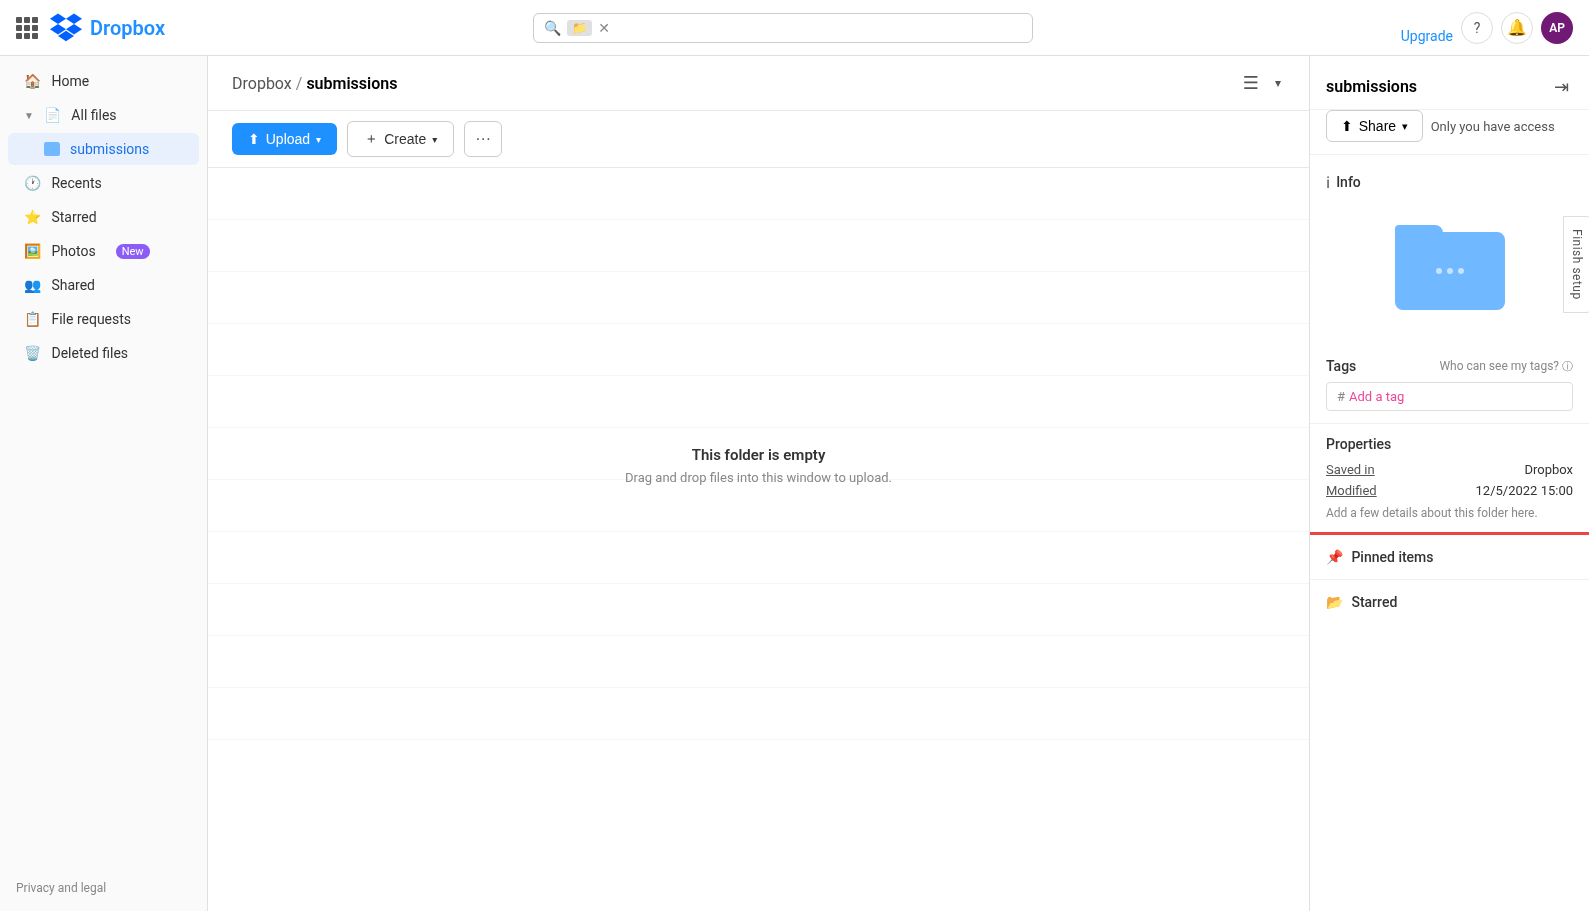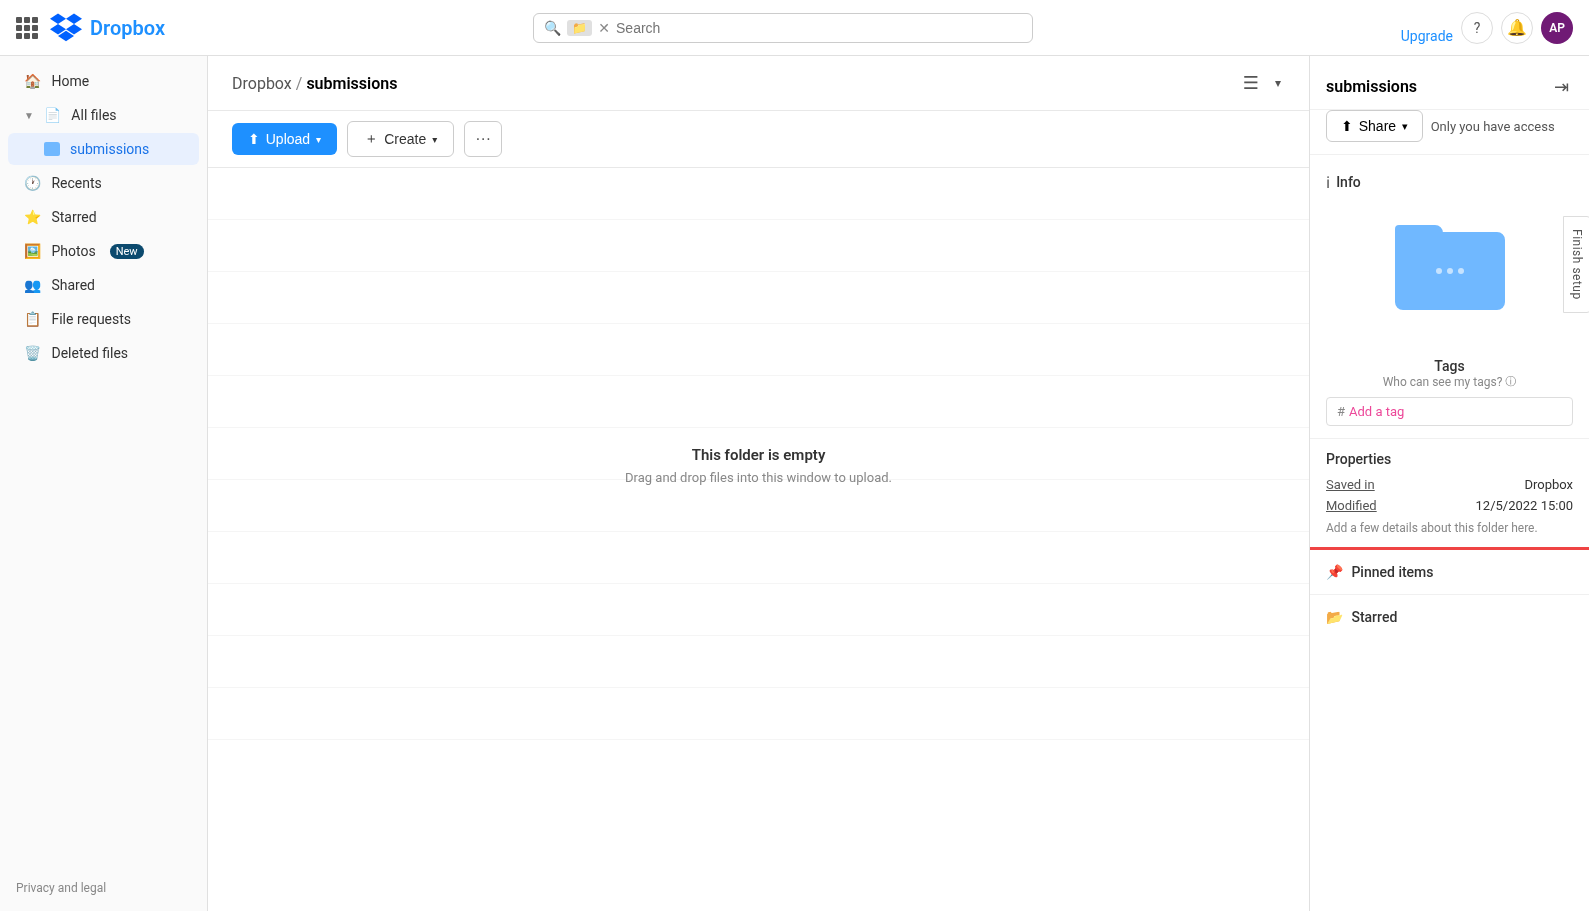--- a/index.html
+++ b/index.html
@@ -21,21 +21,21 @@
     .icon-btn { width: 32px; height: 32px; border-radius: 50%; display: flex; align-items: center; justify-content: center; cursor: pointer; color: #555; border: 1px solid #ddd; font-size: 16px; }
     .avatar { width: 32px; height: 32px; border-radius: 50%; background: #701a75; color: #fff; display: flex; align-items: center; justify-content: center; font-size: 12px; font-weight: 600; cursor: pointer; }
 
     
     .main-layout { display: flex; flex: 1; overflow: hidden; }
 
     
     .sidebar { width: 208px; background: #fafafa; border-right: 1px solid #e0e0e0; display: flex; flex-direction: column; padding: 8px 0; flex-shrink: 0; }
     .sidebar-item { display: flex; align-items: center; gap: 10px; padding: 8px 16px; cursor: pointer; border-radius: 6px; margin: 1px 8px; font-size: 14px; color: #333; }
     .sidebar-item.active { background: #e8f0fe; color: #1a73e8; }
-    .sidebar-item .badge { background: #0c4a6e; color: #fff; border-radius: 10px; font-size: 11px; padding: 1px 6px; margin-left: 4px; }
+    .sidebar-item .badge { background: #8b5cf6; color: #fff; border-radius: 10px; font-size: 11px; padding: 1px 6px; margin-left: 10px; }
     .sidebar-footer { margin-top: auto; padding: 8px 16px; font-size: 12px; color: #888; cursor: pointer; }
 
     
     .content { flex: 1; display: flex; flex-direction: column; overflow: hidden; background: #fff; }
     .content-header { display: flex; align-items: center; justify-content: space-between; padding: 12px 24px; border-bottom: 1px solid #e8e8e8; }
     .breadcrumb { display: flex; align-items: center; gap: 4px; font-size: 16px; color: #333; }
     .breadcrumb .crumb-link { color: #555; cursor: pointer; }
     .breadcrumb .sep { color: #888; }
     .breadcrumb .current { font-weight: 600; color: #000; }
     .content-toolbar { display: flex; align-items: center; gap: 10px; padding: 10px 24px; border-bottom: 1px solid #e8e8e8; }
@@ -68,21 +68,21 @@
     
     .folder-preview { display: flex; justify-content: center; padding: 20px 0; }
     .folder-large { position: relative; width: 110px; height: 85px; }
     .folder-large-body { width: 110px; height: 78px; background: #70b8ff; border-radius: 4px 8px 8px 8px; position: absolute; bottom: 0; }
     .folder-large-tab { width: 48px; height: 16px; background: #70b8ff; border-radius: 4px 8px 0 0; position: absolute; top: 0; left: 0; }
     .folder-dots { position: absolute; top: 50%; left: 50%; transform: translate(-50%, -50%); display: flex; gap: 5px; }
     .folder-dot { width: 6px; height: 6px; background: rgba(255,255,255,0.6); border-radius: 50%; }
 
     
     .tags-section { padding: 12px 16px; border-bottom: 1px solid #f0f0f0; }
-    .tags-header { display: flex; align-items: center; justify-content: space-between; margin-bottom: 8px; flex-direction: column; }
+    .tags-header { display: flex; align-items: center; justify-content: space-between; margin-bottom: 8px; }
     .tags-label { font-size: 14px; font-weight: 500; color: #333; }
     .tags-help { font-size: 12px; color: #888; display: flex; align-items: center; gap: 3px; }
     .tag-input { display: flex; align-items: center; border: 1px solid #ddd; border-radius: 4px; padding: 6px 10px; font-size: 13px; color: #888; gap: 4px; cursor: text; }
 
     
     .props-section { padding: 12px 16px; border-bottom: 3px solid #ef4444; }
     .props-label { font-size: 14px; font-weight: 500; color: #333; margin-bottom: 10px; }
     .prop-row { display: flex; justify-content: space-between; margin-bottom: 6px; font-size: 13px; }
     .prop-key { color: #555; text-decoration: underline; }
     .prop-val { color: #333; }
@@ -126,21 +126,20 @@
       <span>Dropbox</span>
     </div>
   </div>
   <div class="topbar-center">
     <div class="search-bar">
       <span style="color:#888;font-size:14px;">🔍</span>
       <div class="folder-badge">
         <span>📁</span>
       </div>
       <span style="color:#888;cursor:pointer;font-size:14px;">✕</span>
-      <input type="text" style="flex: 1 1 0%; border: none; outline: none; font-size: 14px;" placeholder="Search">
     </div>
   </div>
   <div class="topbar-right">
     <a class="upgrade-link">Upgrade</a>
     <div class="icon-btn" style="font-size:14px;color:#555;">?</div>
     <div class="icon-btn" style="font-size:16px;">🔔</div>
     <div class="avatar">AP</div>
   </div>
 </div>
 

